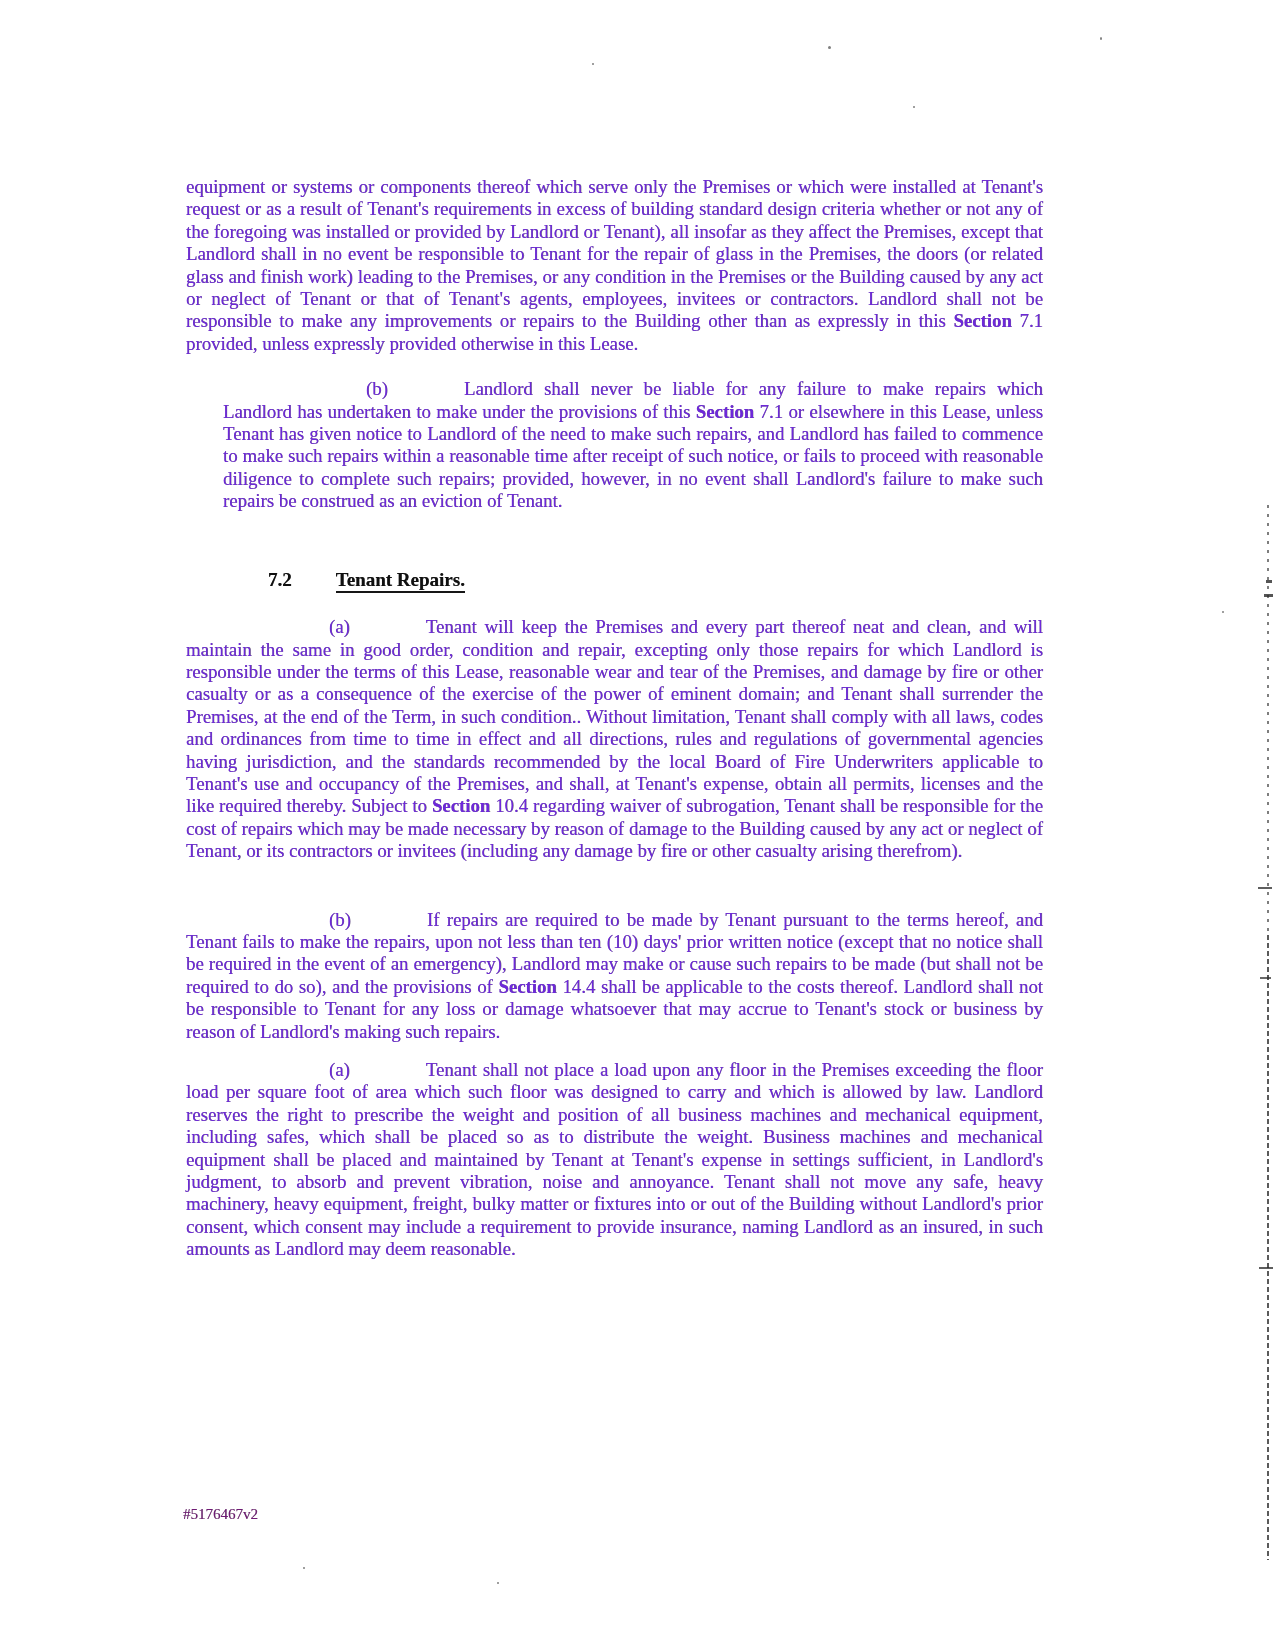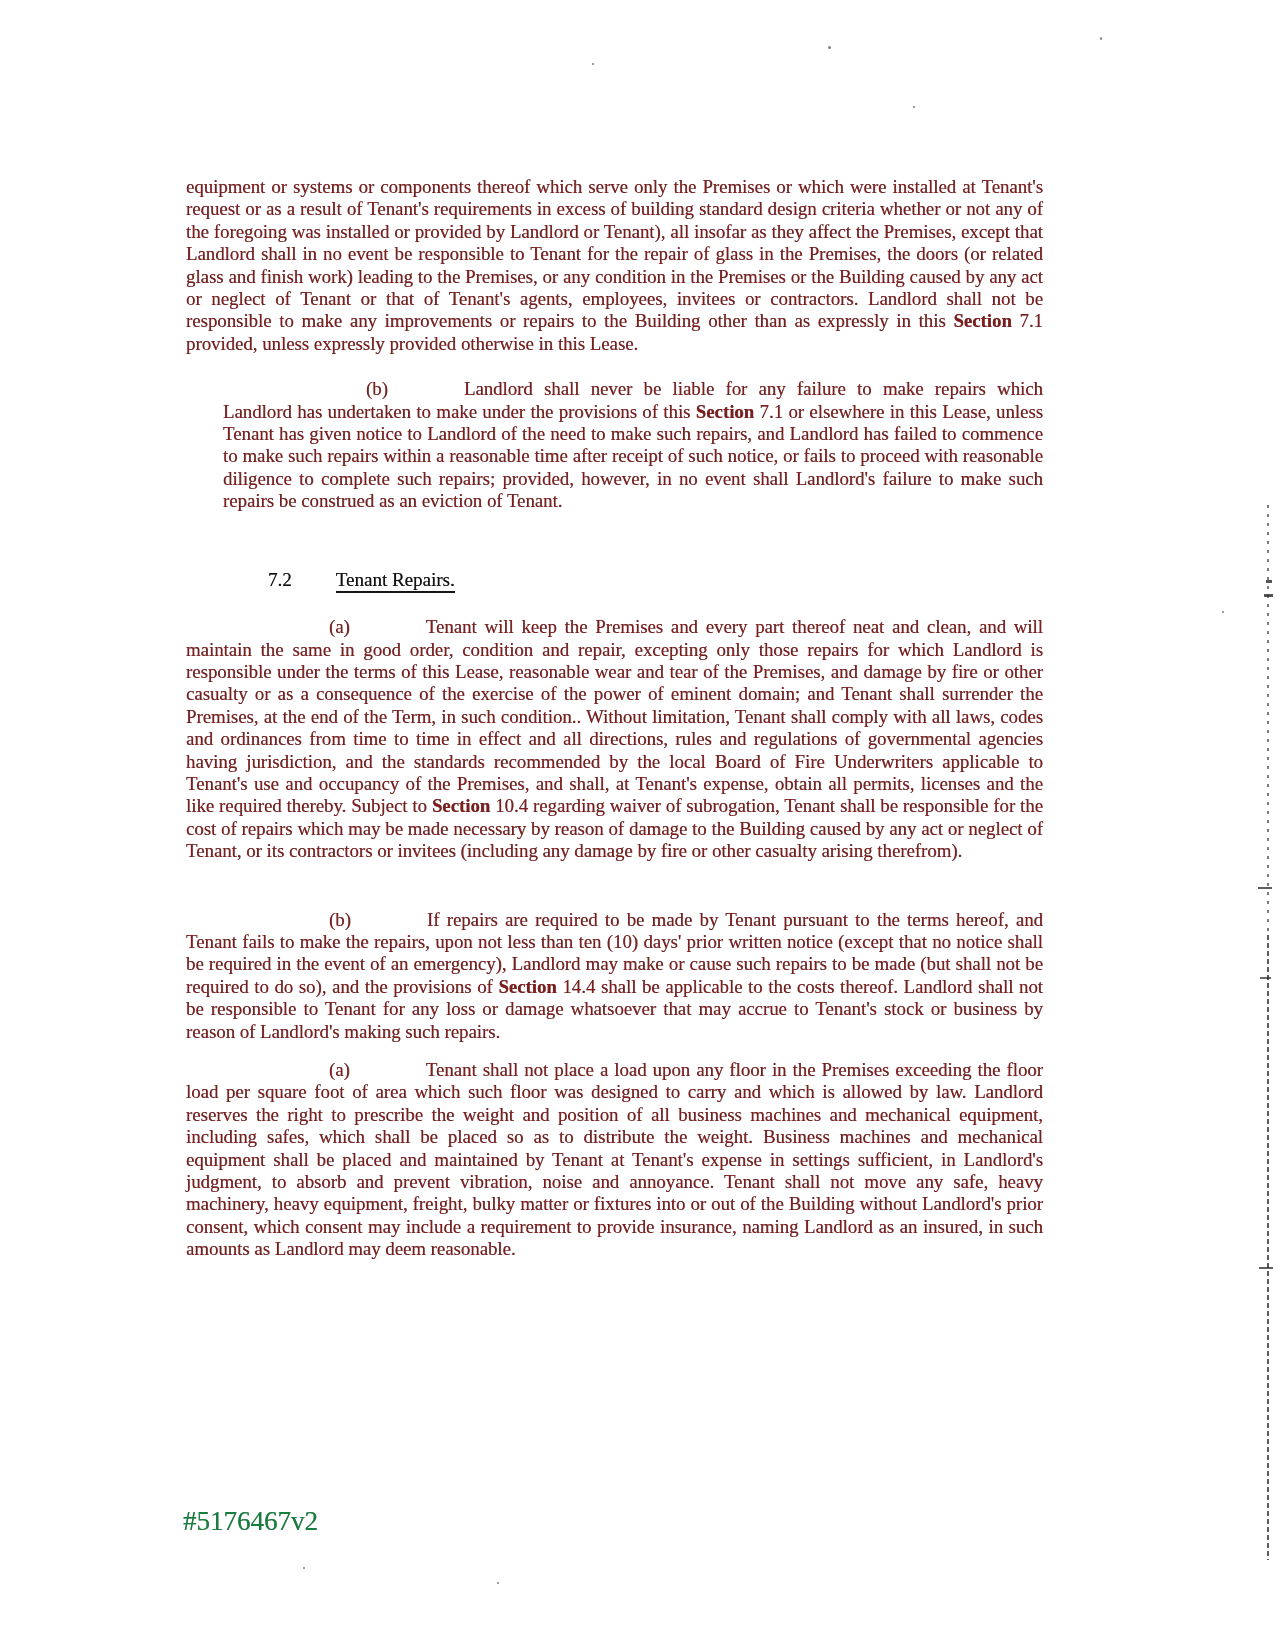--- a/index.html
+++ b/index.html
@@ -15,50 +15,50 @@
   .textcol {
     position: absolute;
     left: 186px;
     top: 176px;
     width: 857px;
   }
   .para {
     font-size: 18.8px;
     line-height: 22.4px;
     text-align: justify;
-    color: #7f1d1d;
+    color: #6d28d9;
     text-shadow: 0.3px 0 0 rgba(10,10,10,0.55);
     margin: 0;
   }
   .para .plabel { padding-right: 76px; }
   .indent { text-indent: 143px; }
   .p71b  { margin-top: 23px; margin-left: 37px; }
   .h72   { margin-top: 56px; }
   .p72a  { margin-top: 25px; }
   .p72b  { margin-top: 46px; }
   .h73   { margin-top: 60px; }
   .p73a  { margin-top: 16px; }
   .heading {
     font-size: 19px;
     line-height: 22.4px;
-    font-weight: 400;
+    font-weight: 700;
     margin-left: 82px;
     text-shadow: 0.3px 0 0 rgba(10,10,10,0.6);
   }
   .heading .htitle {
     margin-left: 44px;
     border-bottom: 2.5px solid #161616;
     padding-bottom: 1px;
   }
   .footer {
     position: absolute;
     left: 183px;
     top: 1506px;
-    font-size: 27px;
-    color: #15803d;
+    font-size: 15px;
+    color: #701a75;
     text-shadow: 0.3px 0 0 rgba(10,10,10,0.5);
   }
   
   .artifact { position: absolute; background: #2a2a2a; }
   .art-line-a {
     left: 1267px; top: 505px; width: 2px; height: 430px;
     background: repeating-linear-gradient(180deg, rgba(20,20,20,0.55) 0 3px, rgba(0,0,0,0) 3px 9px);
   }
   .art-line-b {
     left: 1267px; top: 935px; width: 2px; height: 625px;

